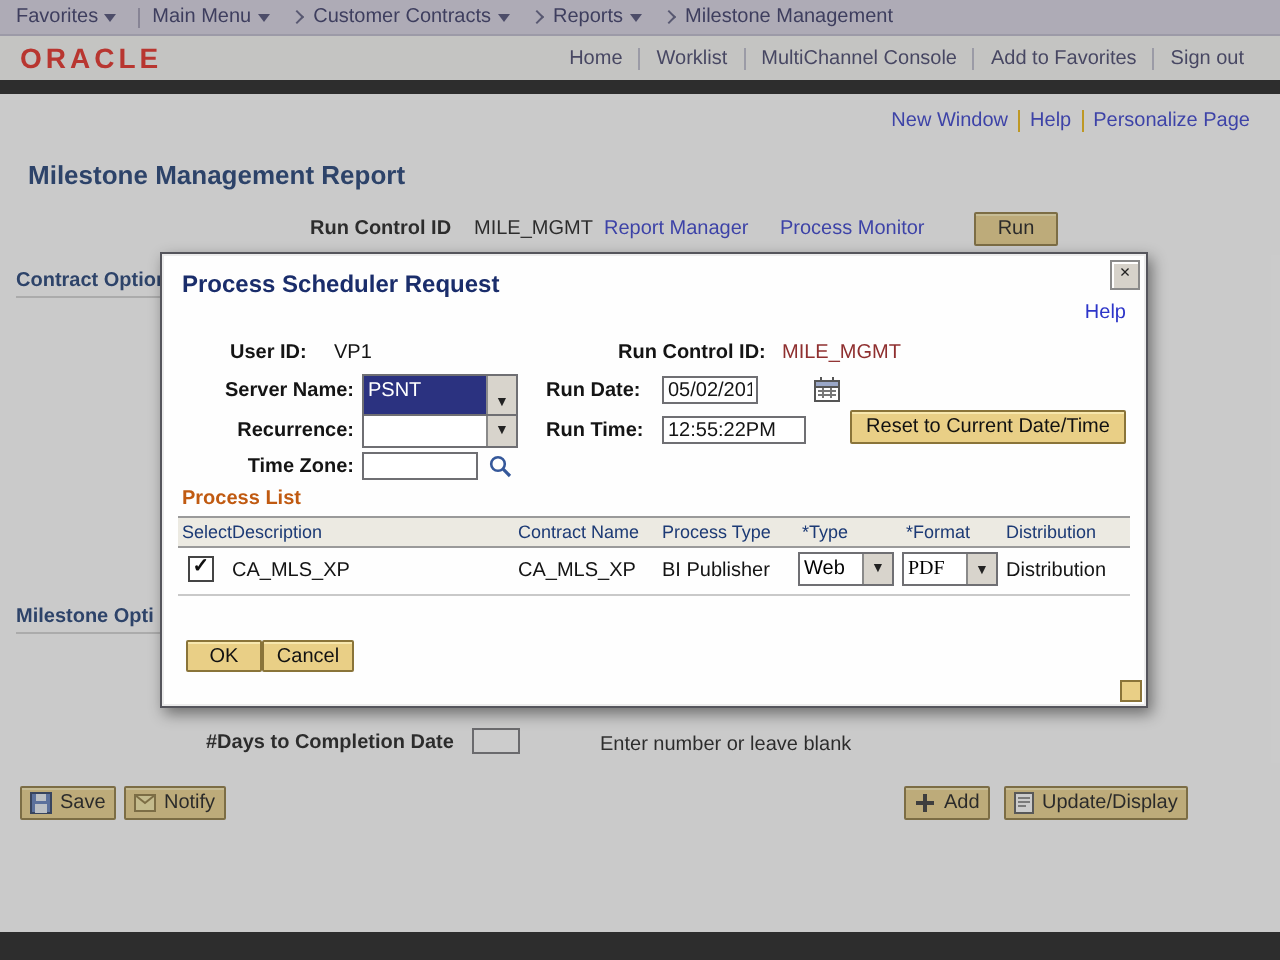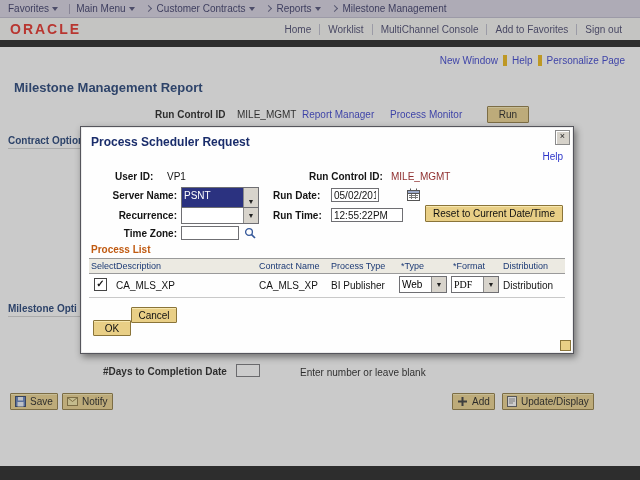--- a/index.html
+++ b/index.html
@@ -27,21 +27,21 @@
   .hdr-links{display:flex;align-items:center;font-size:10px;color:#3c3c64;}
   .hdr-links .hlink{padding:0 8px;border-right:1px solid #b7b7c7;cursor:pointer;}
   .hdr-links .hlink:last-child{border-right:none;}
 
   .blackstrip{position:absolute;left:0;top:40px;width:640px;height:7px;background:#151515;}
   .bottombar{position:absolute;left:0;top:466px;width:640px;height:14px;background:#151515;}
 
   .content{position:absolute;left:0;top:47px;width:640px;height:419px;background:#fdfdfd;}
 
   .pagelinks{position:absolute;top:8px;right:10px;font-size:10px;color:#2d35c9;display:flex;}
-  .pagelinks .plink{padding:0 5px;border-right:4px solid #eab308;cursor:pointer;}
+  .pagelinks .plink{padding:0 5px;border-right:1px solid #eab308;cursor:pointer;}
   .pagelinks .plink:last-child{border-right:none;}
 
   .page-title{position:absolute;left:14px;top:33px;font-size:13px;font-weight:bold;color:#15356e;}
 
   .lbl{font-size:10px;color:#141414;}
   .blbl{font-size:10px;font-weight:bold;color:#141414;}
   .link{font-size:10px;color:#2d35c9;cursor:pointer;}
 
   .ps-btn{background:#e9cf86;border:1px solid #8a7439;border-radius:1px;font-size:10px;color:#111;
           display:flex;align-items:center;justify-content:center;gap:4px;box-sizing:border-box;
@@ -253,16 +253,16 @@
       <span class="dd-btn">▼</span>
     </div>
     <div class="dd abs" style="left:362px;top:3px;width:48px;height:17px;font-family:Liberation Serif, serif;">
       <span class="dd-val">PDF</span>
       <span class="dd-btn">▼</span>
     </div>
     <span class="cell link" style="left:414px;">Distribution</span>
   </div>
 
   <button class="ps-btn abs" style="left:12px;top:193px;width:38px;height:16px;">OK</button>
-  <button class="ps-btn abs" style="left:50px;top:180px;width:46px;height:16px;">Cancel</button>
+  <button class="ps-btn abs" style="left:50px;top:193px;width:46px;height:16px;">Cancel</button>
 
   <div class="grip"></div>
 </div>
 
 </body></html>

